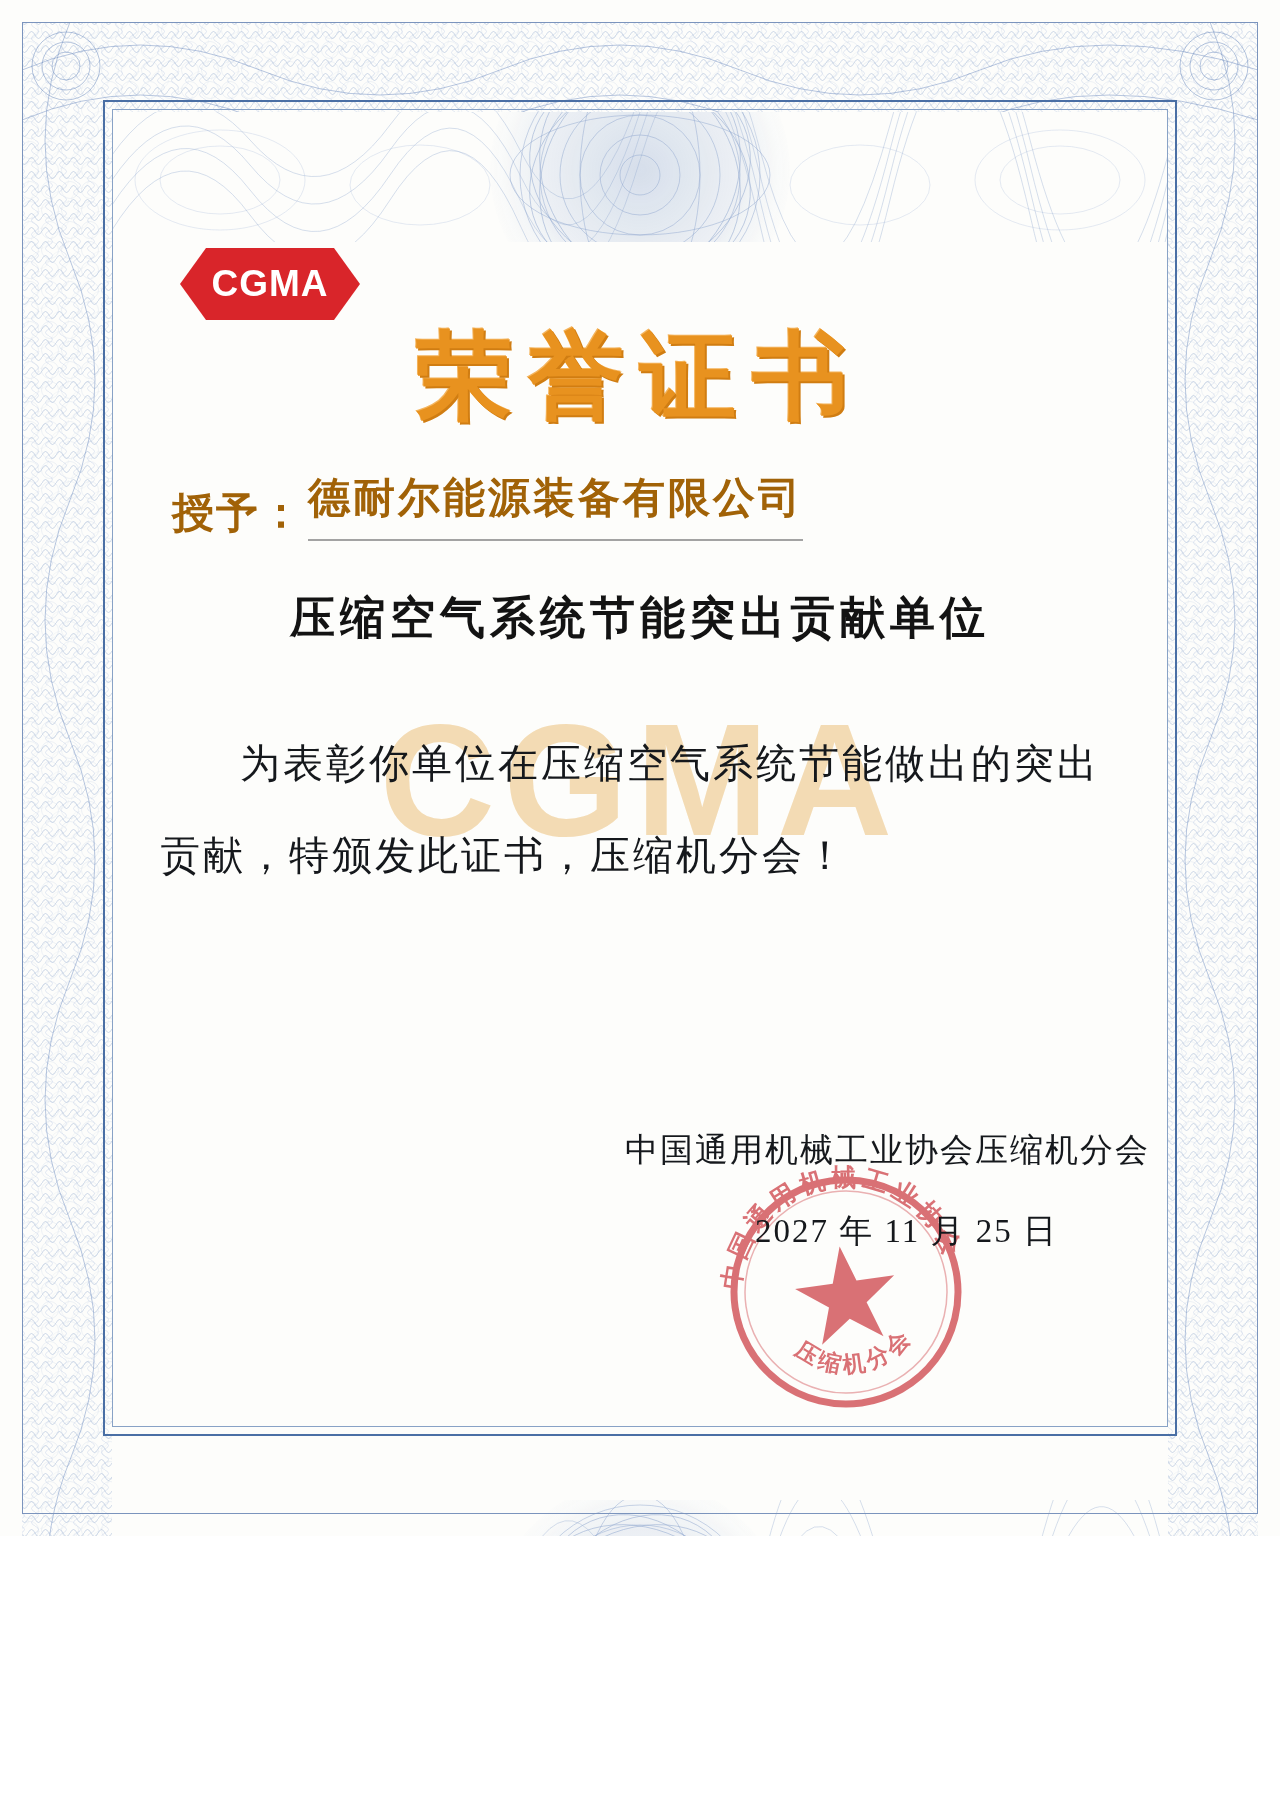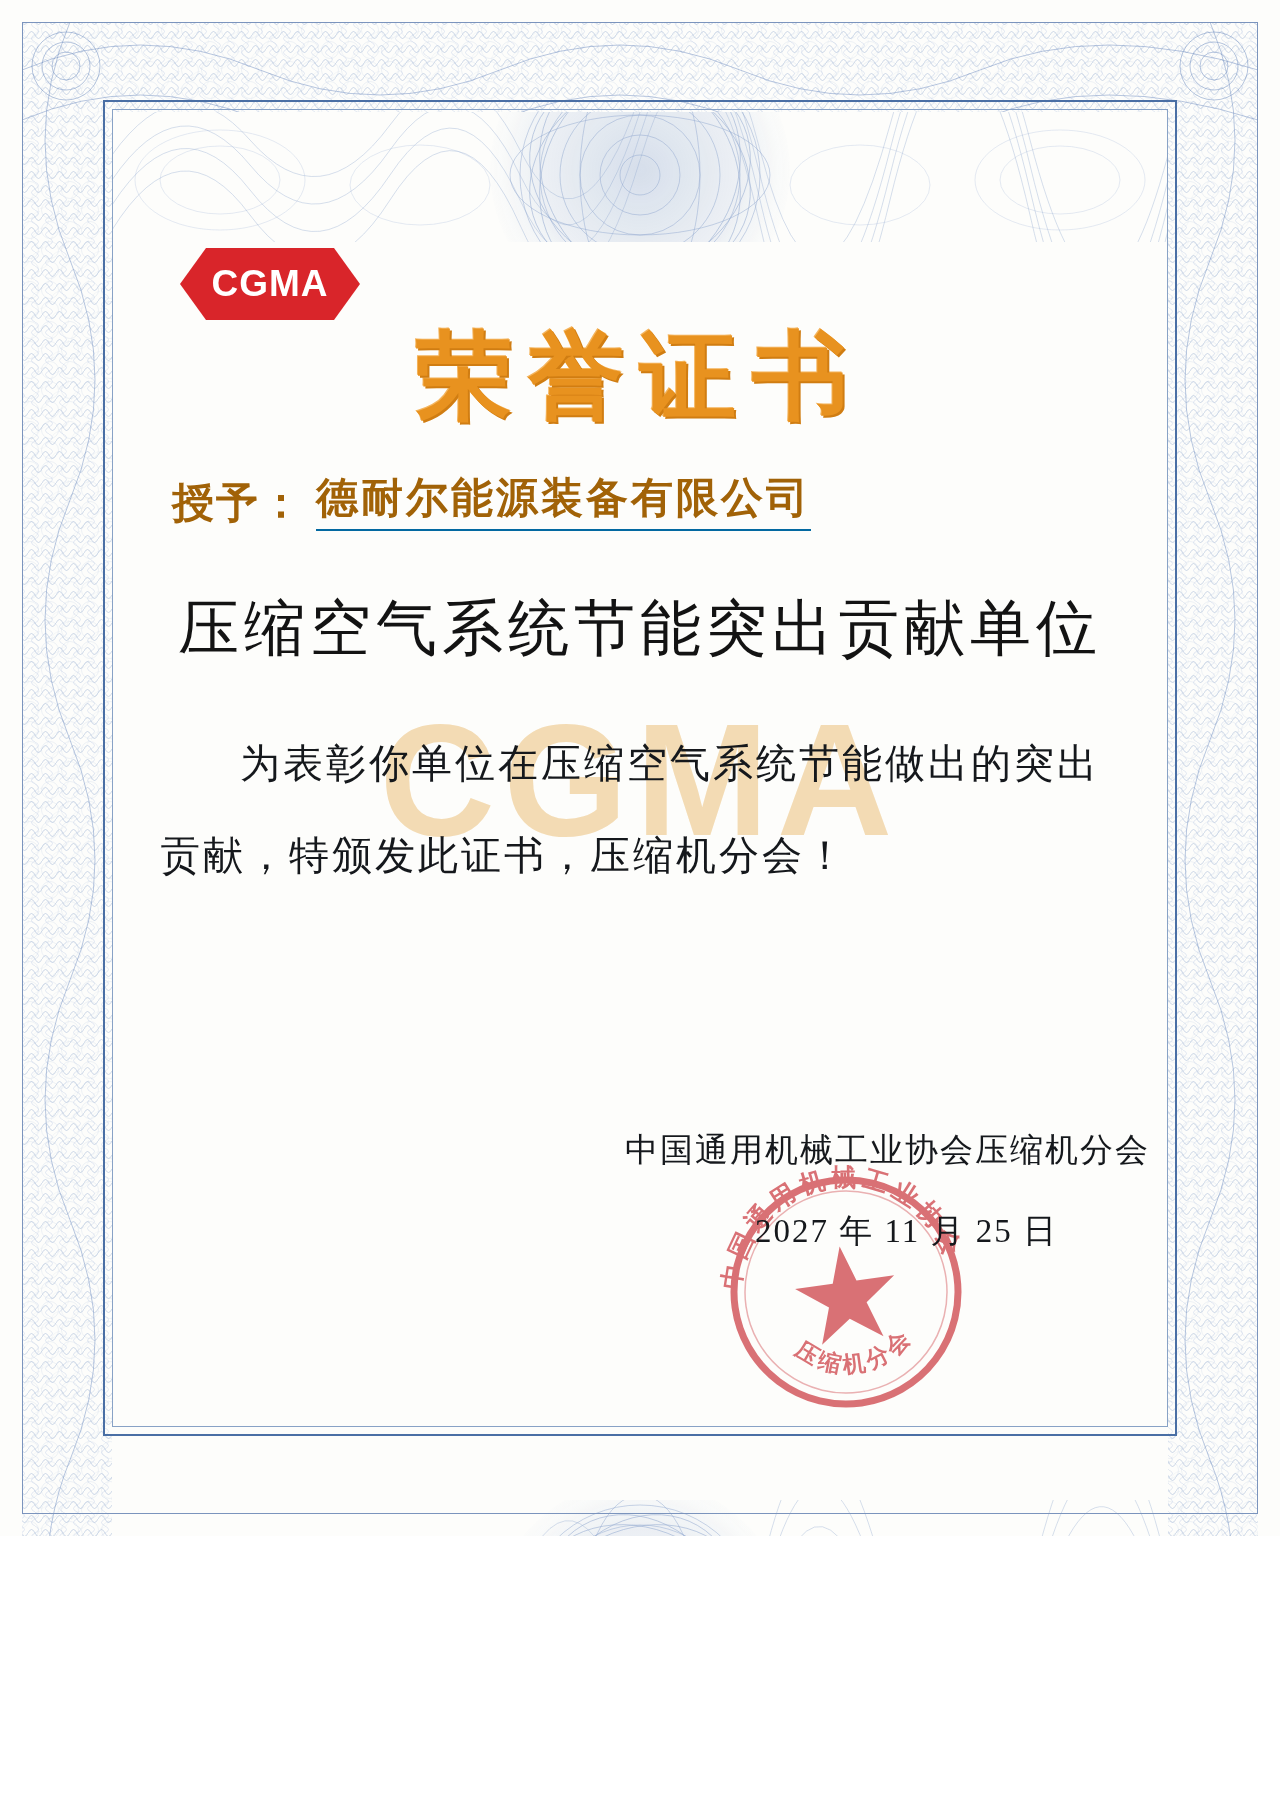--- a/index.html
+++ b/index.html
@@ -127,36 +127,36 @@
     align-items: flex-end;
     font-size: 42px;
     color: #a16207;
     font-weight: bold;
   }
   .award-label {
     white-space: nowrap;
     letter-spacing: 2px;
   }
   .award-name {
-    margin-left: 12px;
-    padding-bottom: 3px;
-    border-bottom: 2px solid #0369a1;
+    margin-left: 4px;
+    padding-bottom: 13px;
+    border-bottom: 2px solid #a3a3a3;
     letter-spacing: 3px;
     white-space: nowrap;
   }
 
   
   .honor-line {
     position: absolute;
     left: 0;
     top: 470px;
     width: 1040px;
     text-align: center;
-    font-size: 61px;
-    font-weight: normal;
+    font-size: 45px;
+    font-weight: bold;
     letter-spacing: 5px;
     color: #131313;
   }
 
   
   .watermark {
     position: absolute;
     left: 0;
     top: 570px;
     width: 1040px;

